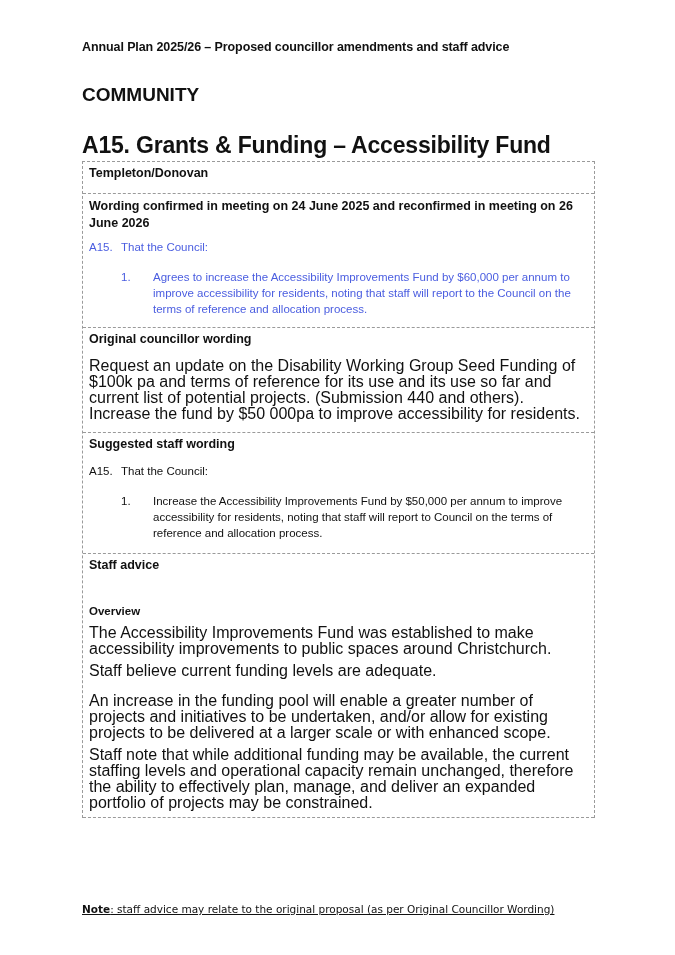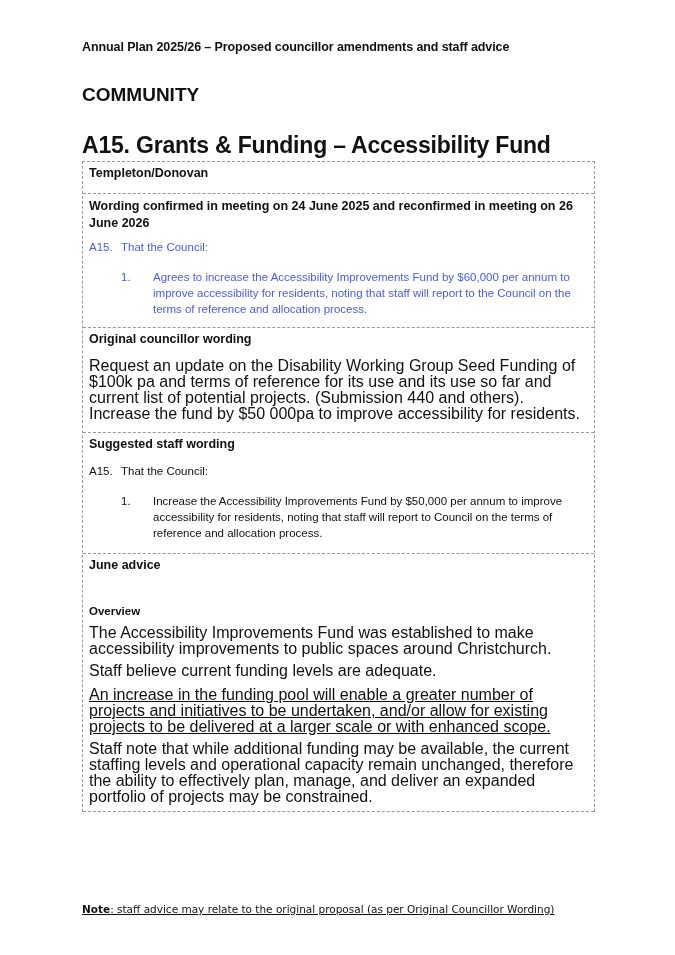--- a/index.html
+++ b/index.html
@@ -81,23 +81,23 @@
       <span class="num">A15.</span>
       <span>That the Council:</span>
     </div>
     <div class="res-item" style="margin-top:14px;">
       <span class="num">1.</span>
       <span class="txt">Increase the Accessibility Improvements Fund by $50,000 per annum to improve accessibility for residents, noting that staff will report to Council on the terms of reference and allocation process.</span>
     </div>
   </div>
 
   <div class="row" style="padding-bottom:6px;">
-    <div class="row-h">June advice</div>
+    <div class="row-h">Staff advice</div>
     <div class="sub-h" style="margin-top:29px;">Overview</div>
     <p class="p" style="margin-top:6px;">The Accessibility Improvements Fund was established to make accessibility improvements to public spaces around Christchurch.</p>
     <p class="p" style="margin-top:6px;">Staff believe current funding levels are adequate.</p>
-    <p class="p" style="margin-top:8px;text-decoration:underline;">An increase in the funding pool will enable a greater number of projects and initiatives to be undertaken, and/or allow for existing projects to be delivered at a larger scale or with enhanced scope.</p>
+    <p class="p" style="margin-top:14px;">An increase in the funding pool will enable a greater number of projects and initiatives to be undertaken, and/or allow for existing projects to be delivered at a larger scale or with enhanced scope.</p>
     <p class="p" style="margin-top:6px;">Staff note that while additional funding may be available, the current staffing levels and operational capacity remain unchanged, therefore the ability to effectively plan, manage, and deliver an expanded portfolio of projects may be constrained.</p>
   </div>
 
 </div>
 
 <div class="note"><b>Note</b><span>: staff advice may relate to the original proposal (as per Original Councillor Wording)</span></div>
 
 </body></html>

